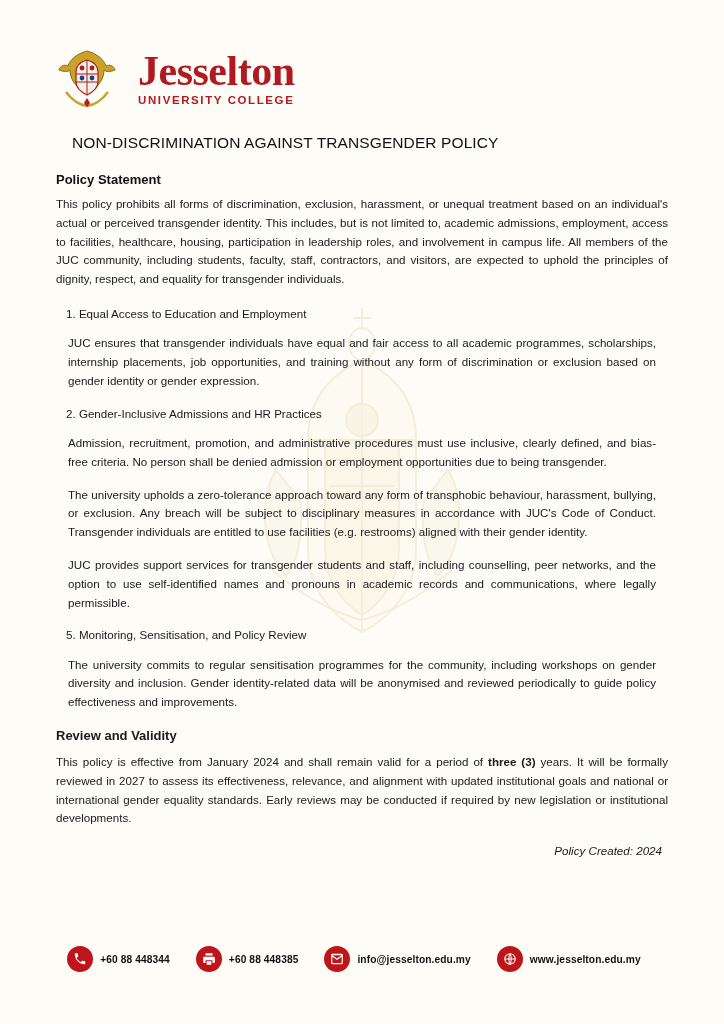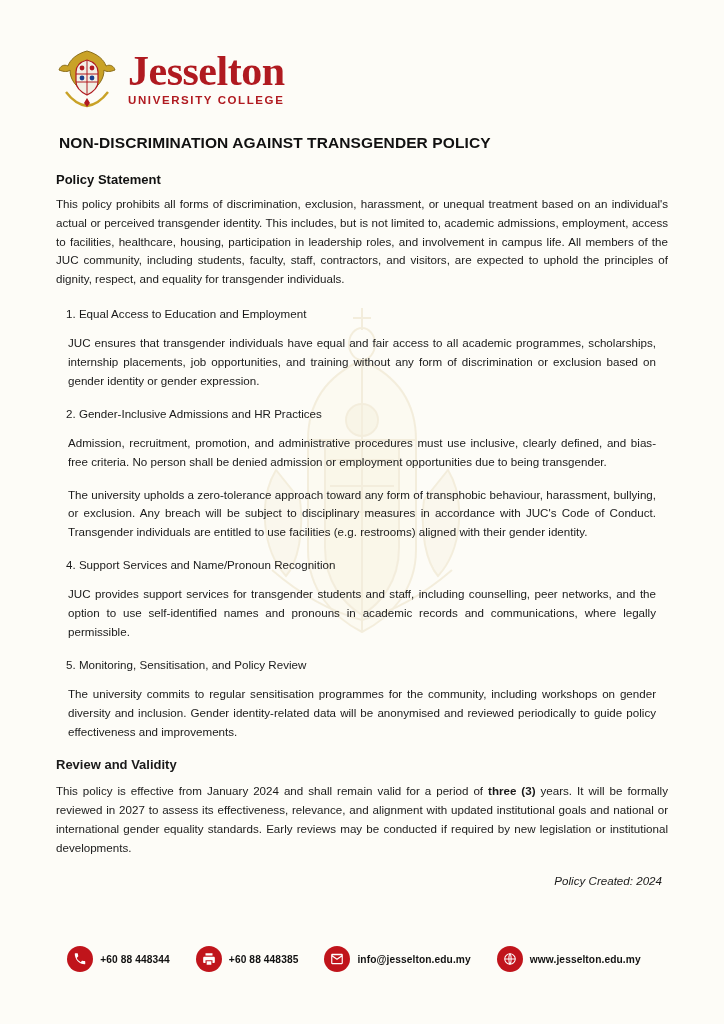--- a/index.html
+++ b/index.html
@@ -37,21 +37,21 @@
     z-index: 0;
   }
 
   
   .header {
     position: relative;
     z-index: 2;
     padding-top: 48px;
     display: flex;
     align-items: center;
-    gap: 10px;
+    gap: 20px;
   }
   .crest {
     width: 62px;
     height: 60px;
     flex: none;
   }
   .logo-text {
     display: flex;
     flex-direction: column;
     line-height: 1;
@@ -74,22 +74,22 @@
   }
 
   
   .content {
     position: relative;
     z-index: 2;
     margin-top: 26px;
   }
   h1.doc-title {
     font-size: 15.5px;
-    font-weight: bold;
-    margin: 0 0 20px 3px;
+    font-weight: normal;
+    margin: 0 0 20px 16px;
     letter-spacing: 0.1px;
     color: #111;
   }
   h2.section-head {
     font-size: 13px;
     font-weight: bold;
     margin: 0 0 8px 0;
     color: #111;
   }
   p.para {
@@ -229,21 +229,20 @@
           <p class="guideline-body">JUC ensures that transgender individuals have equal and fair access to all academic programmes, scholarships, internship placements, job opportunities, and training without any form of discrimination or exclusion based on gender identity or gender expression.</p>
         </div>
         <div class="guideline">
           <p class="guideline-title">2. Gender-Inclusive Admissions and HR Practices</p>
           <p class="guideline-body">Admission, recruitment, promotion, and administrative procedures must use inclusive, clearly defined, and bias-free criteria. No person shall be denied admission or employment opportunities due to being transgender.</p>
         </div>
         <div class="guideline">
           <p class="guideline-body">The university upholds a zero-tolerance approach toward any form of transphobic behaviour, harassment, bullying, or exclusion. Any breach will be subject to disciplinary measures in accordance with JUC's Code of Conduct. Transgender individuals are entitled to use facilities (e.g. restrooms) aligned with their gender identity.</p>
         </div>
         <div class="guideline">
-          <p class="guideline-title">4. Support Services and Name/Pronoun Recognition</p>
           <p class="guideline-body">JUC provides support services for transgender students and staff, including counselling, peer networks, and the option to use self-identified names and pronouns in academic records and communications, where legally permissible.</p>
         </div>
         <div class="guideline">
           <p class="guideline-title">5. Monitoring, Sensitisation, and Policy Review</p>
           <p class="guideline-body">The university commits to regular sensitisation programmes for the community, including workshops on gender diversity and inclusion. Gender identity-related data will be anonymised and reviewed periodically to guide policy effectiveness and improvements.</p>
         </div>
       </div>
     </div>
 
     <div class="block">

